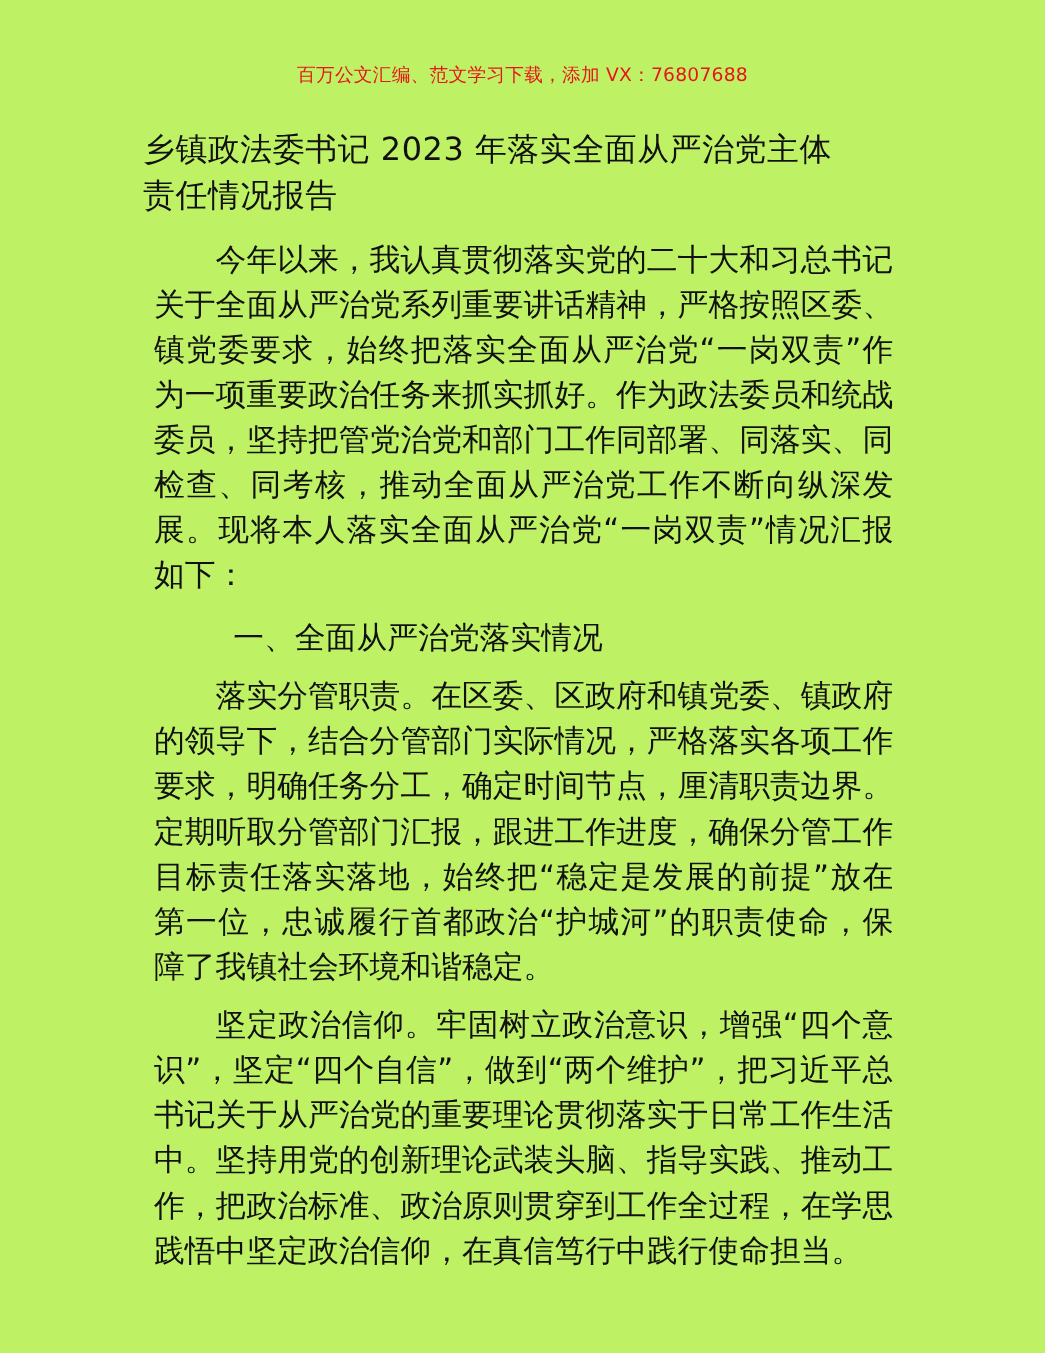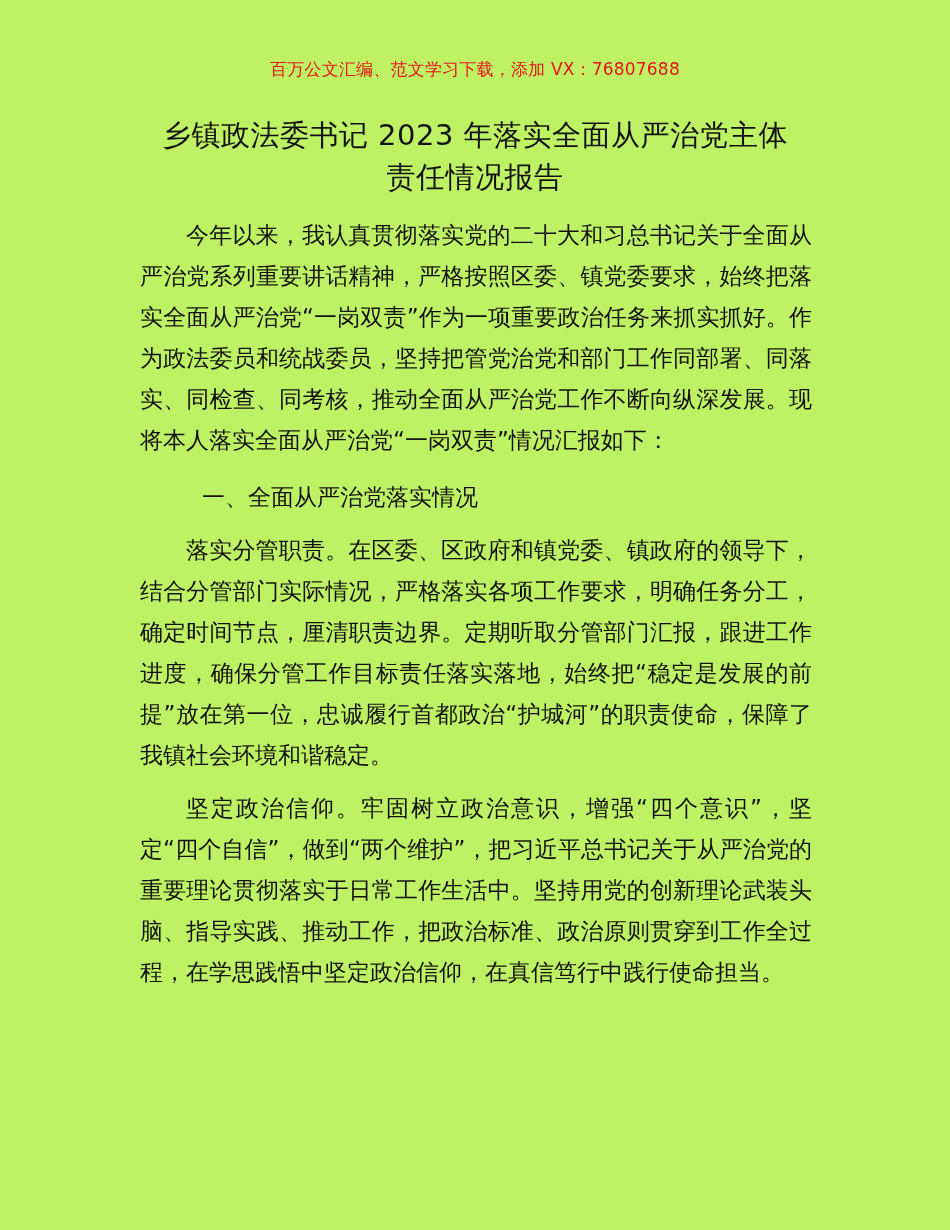--- a/index.html
+++ b/index.html
@@ -32,33 +32,33 @@
       font-size: 17px;
       line-height: 24px;
       color: #e8141b;
       letter-spacing: 0.2px;
     }
     .title {
       position: absolute;
       left: 130px;
       top: 114px;
       width: 690px;
-      text-align: center;
+      text-align: left;
       font-size: 29px;
       line-height: 42px;
       color: #111111;
       letter-spacing: 0.5px;
     }
     .title span { display: block; }
     .body {
       position: absolute;
       left: 140px;
       top: 215px;
       width: 672px;
-      font-size: 23px;
+      font-size: 28px;
       line-height: 41px;
       color: #111111;
     }
     .para {
       margin: 0;
       text-indent: 2em;
       text-align: justify;
       text-align-last: left;
       word-break: break-all;
     }

